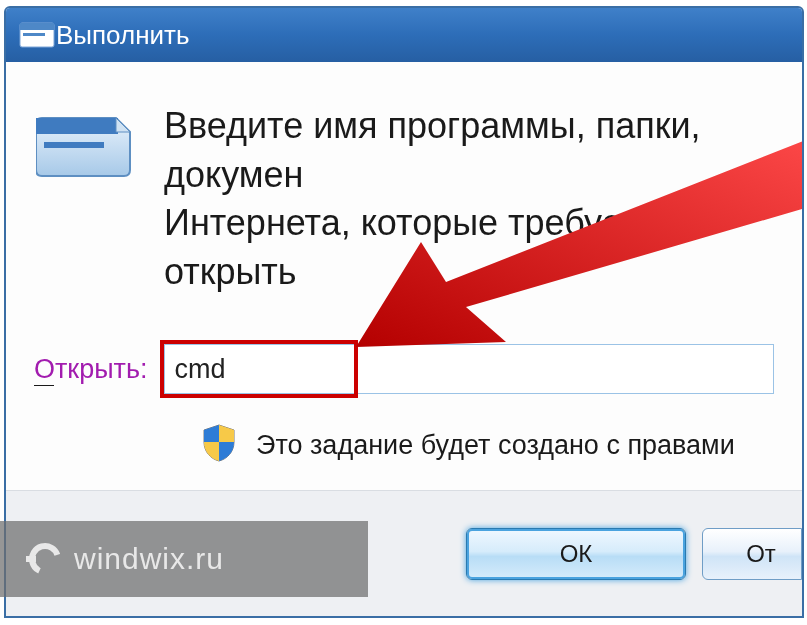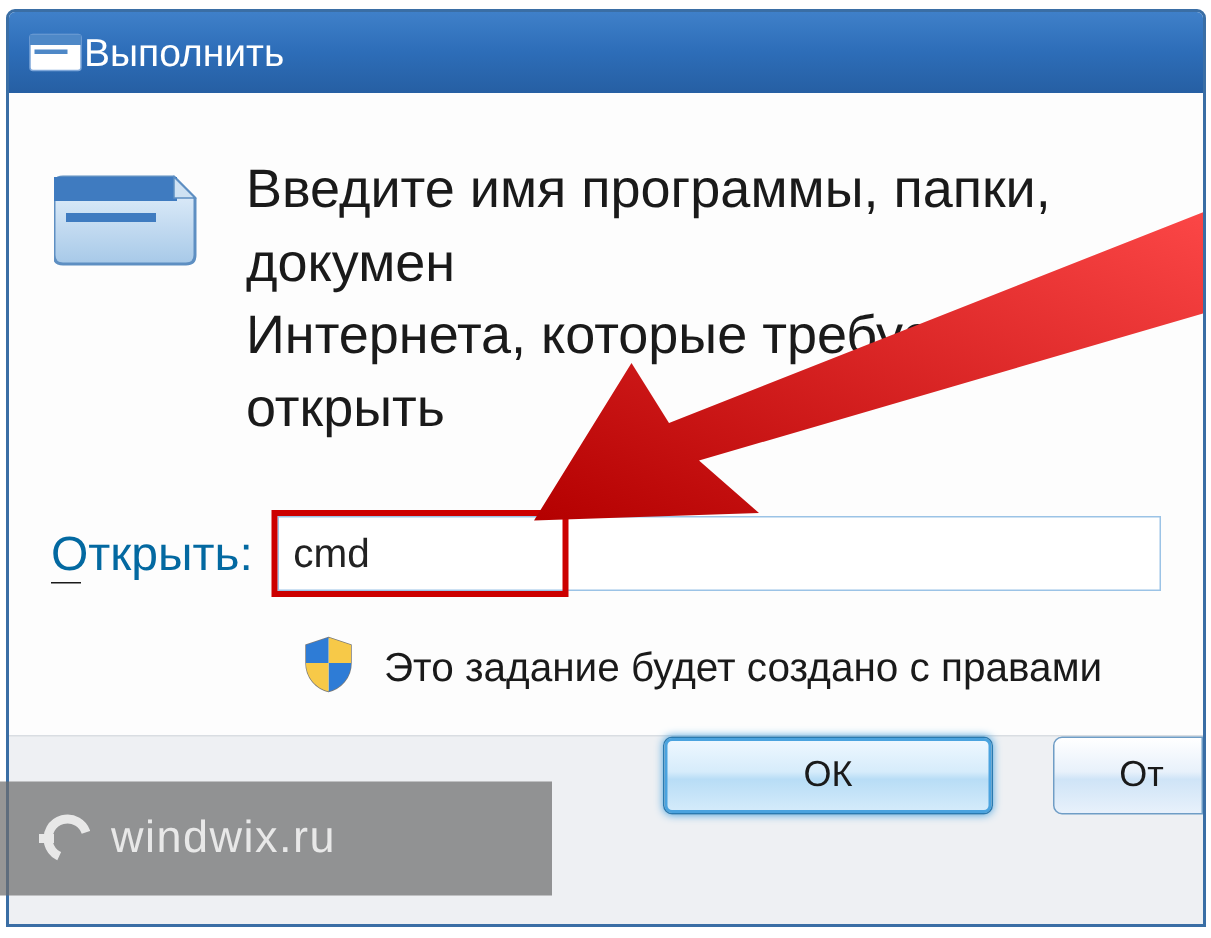--- a/index.html
+++ b/index.html
@@ -54,22 +54,22 @@
     white-space: pre-line;
   }
 
   .open-row {
     display: flex;
     align-items: center;
     gap: 16px;
     margin-top: 48px;
   }
   .open-label {
-    font-size: 32px;
-    color: #0369a1;
+    font-size: 27px;
+    color: #a21caf;
     position: relative;
   }
   .open-label::after {
     content: "";
     position: absolute;
     left: 0; bottom: -1px;
     width: 20px; height: 1px;
     background: #1a1a1a;
   }
 
@@ -110,23 +110,23 @@
 
   
   .footer {
     position: absolute;
     left: 0; bottom: 0;
     width: 100%;
     height: 126px;
     background: #eef0f3;
     border-top: 1px solid #d9dde2;
     display: flex;
-    align-items: flex-start;
+    align-items: center;
     justify-content: flex-end;
-    gap: 40px;
+    gap: 16px;
     padding-right: 0;
   }
   .btn {
     min-width: 220px;
     height: 52px;
     border: 1px solid #6f9dc6;
     border-radius: 6px;
     background: linear-gradient(to bottom, #ffffff 0%, #e8f1fb 45%, #cfe4f7 55%, #e8f1fb 100%);
     font-size: 24px;
     color: #1a1a1a;

